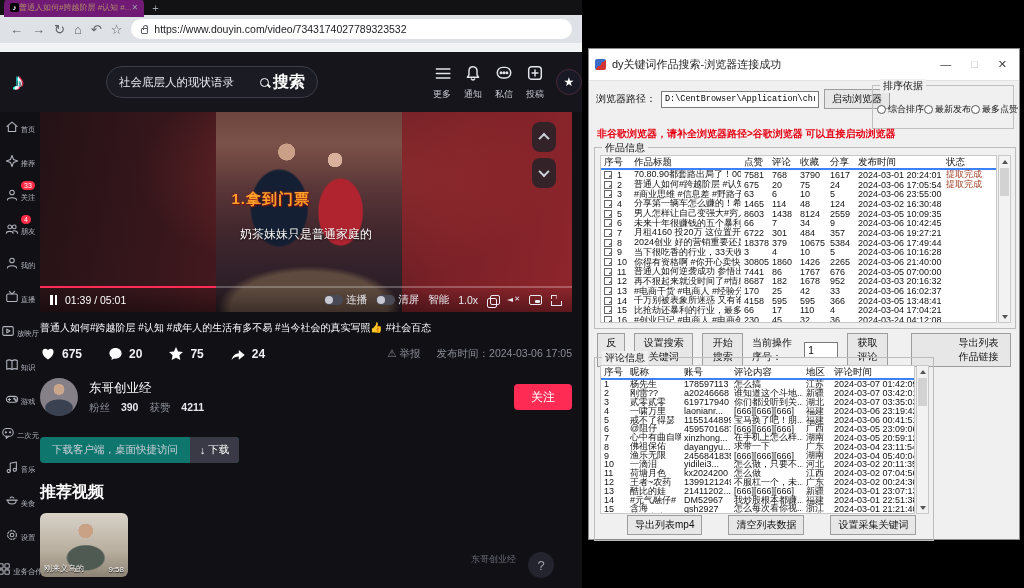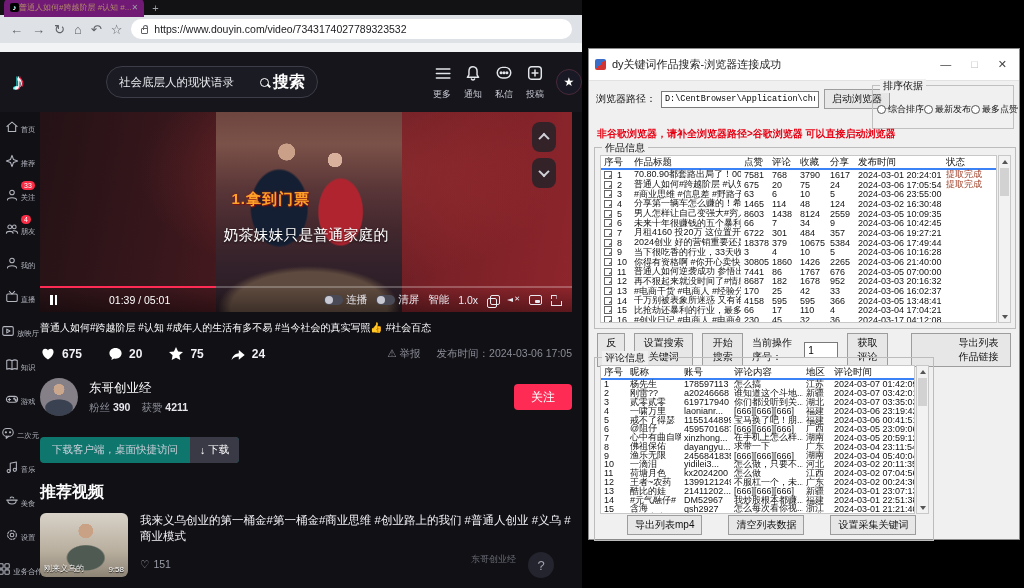--- a/index.html
+++ b/index.html
@@ -50,29 +50,29 @@
       linear-gradient(100deg,#241216 0%,#3a171c 28%,#551b21 52%,#7a2127 76%,#8e252c 100%); }
   .vid-center { position:absolute; left:33%; width:35%; top:0; bottom:0;
     background:
       radial-gradient(14px 14px at 38% 20%, #caa089 0 60%, transparent 62%),
       radial-gradient(12px 12px at 64% 24%, #d8b09b 0 60%, transparent 62%),
       radial-gradient(46px 62px at 34% 48%, #141f33 0 60%, transparent 64%),
       radial-gradient(36px 54px at 67% 50%, #b02430 0 60%, transparent 64%),
       radial-gradient(130px 60px at 50% 98%, #5e4a3e 0 60%, transparent 70%),
       linear-gradient(#6e4640 0%,#7b5248 16%,#5a3638 38%,#43282e 58%,#32212a 78%,#271b22 100%); }
   .ov1 { position:absolute; left:36%; top:39%; font-size:15px; font-weight:bold; color:#ffa128; letter-spacing:1px; text-shadow:0 0 3px #8a1a1a,1px 1px 0 #7a1010; }
-  .ov2 { position:absolute; left:0; right:0; top:57%; text-align:center; font-size:15px; color:#ffffff; text-shadow:0 1px 2px rgba(0,0,0,.7); }
+  .ov2 { position:absolute; left:0; right:0; top:57%; text-align:center; font-size:12px; color:#ffffff; text-shadow:0 1px 2px rgba(0,0,0,.7); }
   .nav-arrows { position:absolute; right:16px; top:10px; display:flex; flex-direction:column; gap:6px; }
   .nav-arrow { width:24px; height:30px; border-radius:8px; background:rgba(34,34,42,.82); display:flex; align-items:center; justify-content:center; }
   .chev { width:8px; height:8px; border-left:2px solid #cfd1d8; border-top:2px solid #cfd1d8; }
   .chev.up { transform:rotate(45deg) translate(1px,1px); }
   .chev.down { transform:rotate(225deg) translate(1px,1px); }
   .progress { position:absolute; left:0; right:0; bottom:24px; height:2px; background:rgba(255,255,255,.25); }
   .progress > div { height:100%; width:33%; background:#fe2c55; }
-  .controls { position:absolute; left:0; right:0; bottom:0; height:24px; display:flex; align-items:center; padding:0 10px; background:linear-gradient(transparent, rgba(0,0,0,.35));gap:44px; }
+  .controls { position:absolute; left:0; right:0; bottom:0; height:24px; display:flex; align-items:center; padding:0 10px; background:linear-gradient(transparent, rgba(0,0,0,.35)); }
   .pause { display:flex; gap:2px; margin-right:8px; }
   .pause i { display:block; width:2.5px; height:10px; background:#fff; }
   .time { font-size:10.5px; color:#ffffff; }
   .ctl-right { margin-left:auto; display:flex; align-items:center; gap:9px; color:#e9e9f0; font-size:10.5px; }
   .toggle { width:19px; height:10px; border-radius:5px; background:#4a4a56; position:relative; display:inline-block; vertical-align:middle; margin-right:3px; }
   .toggle::after { content:""; position:absolute; left:1px; top:1px; width:8px; height:8px; border-radius:50%; background:#c9c9d4; }
   .ic-layers { width:11px; height:11px; position:relative; }
   .ic-layers::before,.ic-layers::after { content:""; position:absolute; width:8px; height:8px; border:1.3px solid #e9e9f0; border-radius:2px; }
   .ic-layers::before { left:0; top:3px; } .ic-layers::after { left:3px; top:0; }
   .ic-mute { width:13px; height:11px; position:relative; }
@@ -90,21 +90,21 @@
   .stat { display:flex; align-items:center; gap:6px; margin-right:26px; font-weight:bold; }
   .stat svg { fill:#ffffff; }
   .stats-right { margin-left:auto; display:flex; align-items:center; gap:16px; color:#8a8c96; font-size:10.5px; font-weight:normal; }
   .author-row { margin-top:17px; display:flex; align-items:center; }
   .avatar { width:38px; height:38px; border-radius:50%;
     background: radial-gradient(9px 9px at 50% 30%, #c9a68c 0 60%, transparent 62%),
       radial-gradient(22px 13px at 50% 78%, #3a4150 0 60%, transparent 66%), #857f87; }
   .author-info { margin-left:11px; }
   .author-name { font-size:12.5px; color:#fdfdfe; }
   .author-meta { margin-top:4px; font-size:10.5px; color:#8a8c96; }
-  .author-meta b { color:#e6e6ec; font-weight:bold; margin-right:8px; }
+  .author-meta b { color:#e6e6ec; font-weight:bold; margin-right:8px;margin-left:8px; }
   .follow-btn { margin-left:auto; background:#fe2c55; color:#fff; border:none; font-size:12px; width:58px; height:26px; border-radius:4px; }
   .dl-row { margin-top:21px; display:inline-flex; align-items:center; height:26px; background:#0f766e; border-radius:4px; overflow:hidden; }
   .dl-text { font-size:10.5px; color:#cdd0da; padding:0 12px; }
   .dl-btn { height:100%; background:#3a3a46; color:#fff; font-size:10.5px; padding:0 10px; display:flex; align-items:center; gap:3px; }
   .rec-heading { margin-top:19px; font-size:16px; font-weight:bold; color:#fdfdfe; }
   .rec-item { margin-top:10px; display:flex; gap:12px; }
   .rec-thumb { width:88px; height:64px; border-radius:6px; position:relative; flex:none;
     background: radial-gradient(12px 12px at 52% 28%, #c9a184 0 60%, transparent 62%),
       radial-gradient(30px 20px at 52% 70%, #4e5a52 0 60%, transparent 66%),
       linear-gradient(#d8d2c8, #b8ae9e 60%, #8e8476); }
@@ -428,27 +428,20 @@
               <span>↓</span>
               <span>下载</span>
             </span>
         </div>
 
         <div class="rec-heading">推荐视频</div>
         <div class="rec-item">
           <div class="rec-thumb">
             <span class="rec-cap">刚来义乌的</span>
             <span class="rec-dur">9:58</span>
-          </div>
-          <div class="rec-body">
-            <div class="rec-title">我来义乌创业的第一桶金#第一桶金#商业思维 #创业路上的我们 #普通人创业 #义乌 #商业模式</div>
-            <div class="rec-likes">
-                <span>♡</span>
-                <span>151</span>
-              </div>
           </div>
         </div>
       </div>
 
       <div class="page-watermark">东哥创业经</div>
       <div class="help-bubble">?</div>
     </div>
   </section>
 
   <section class="tool">
@@ -698,21 +691,21 @@
               <div class="trow works-grid">
                 <span class="cell-num">
                   <span class="cbx">✓</span>
                   <span>16</span>
                 </span>
                 <span>#创业日记 #电商人 #电商创...</span>
                 <span>230</span>
                 <span>45</span>
                 <span>32</span>
                 <span>36</span>
-                <span>2024-03-17 04:12:08</span>
+                <span>2024-03-24 04:12:08</span>
                 <span></span>
               </div>
             </div>
         </div>
         <div class="vscroll">
           <span class="sb-arrow up">
               <span class="tri-up"></span>
             </span>
           <span class="sb-thumb"></span>
           <span class="sb-arrow down">

